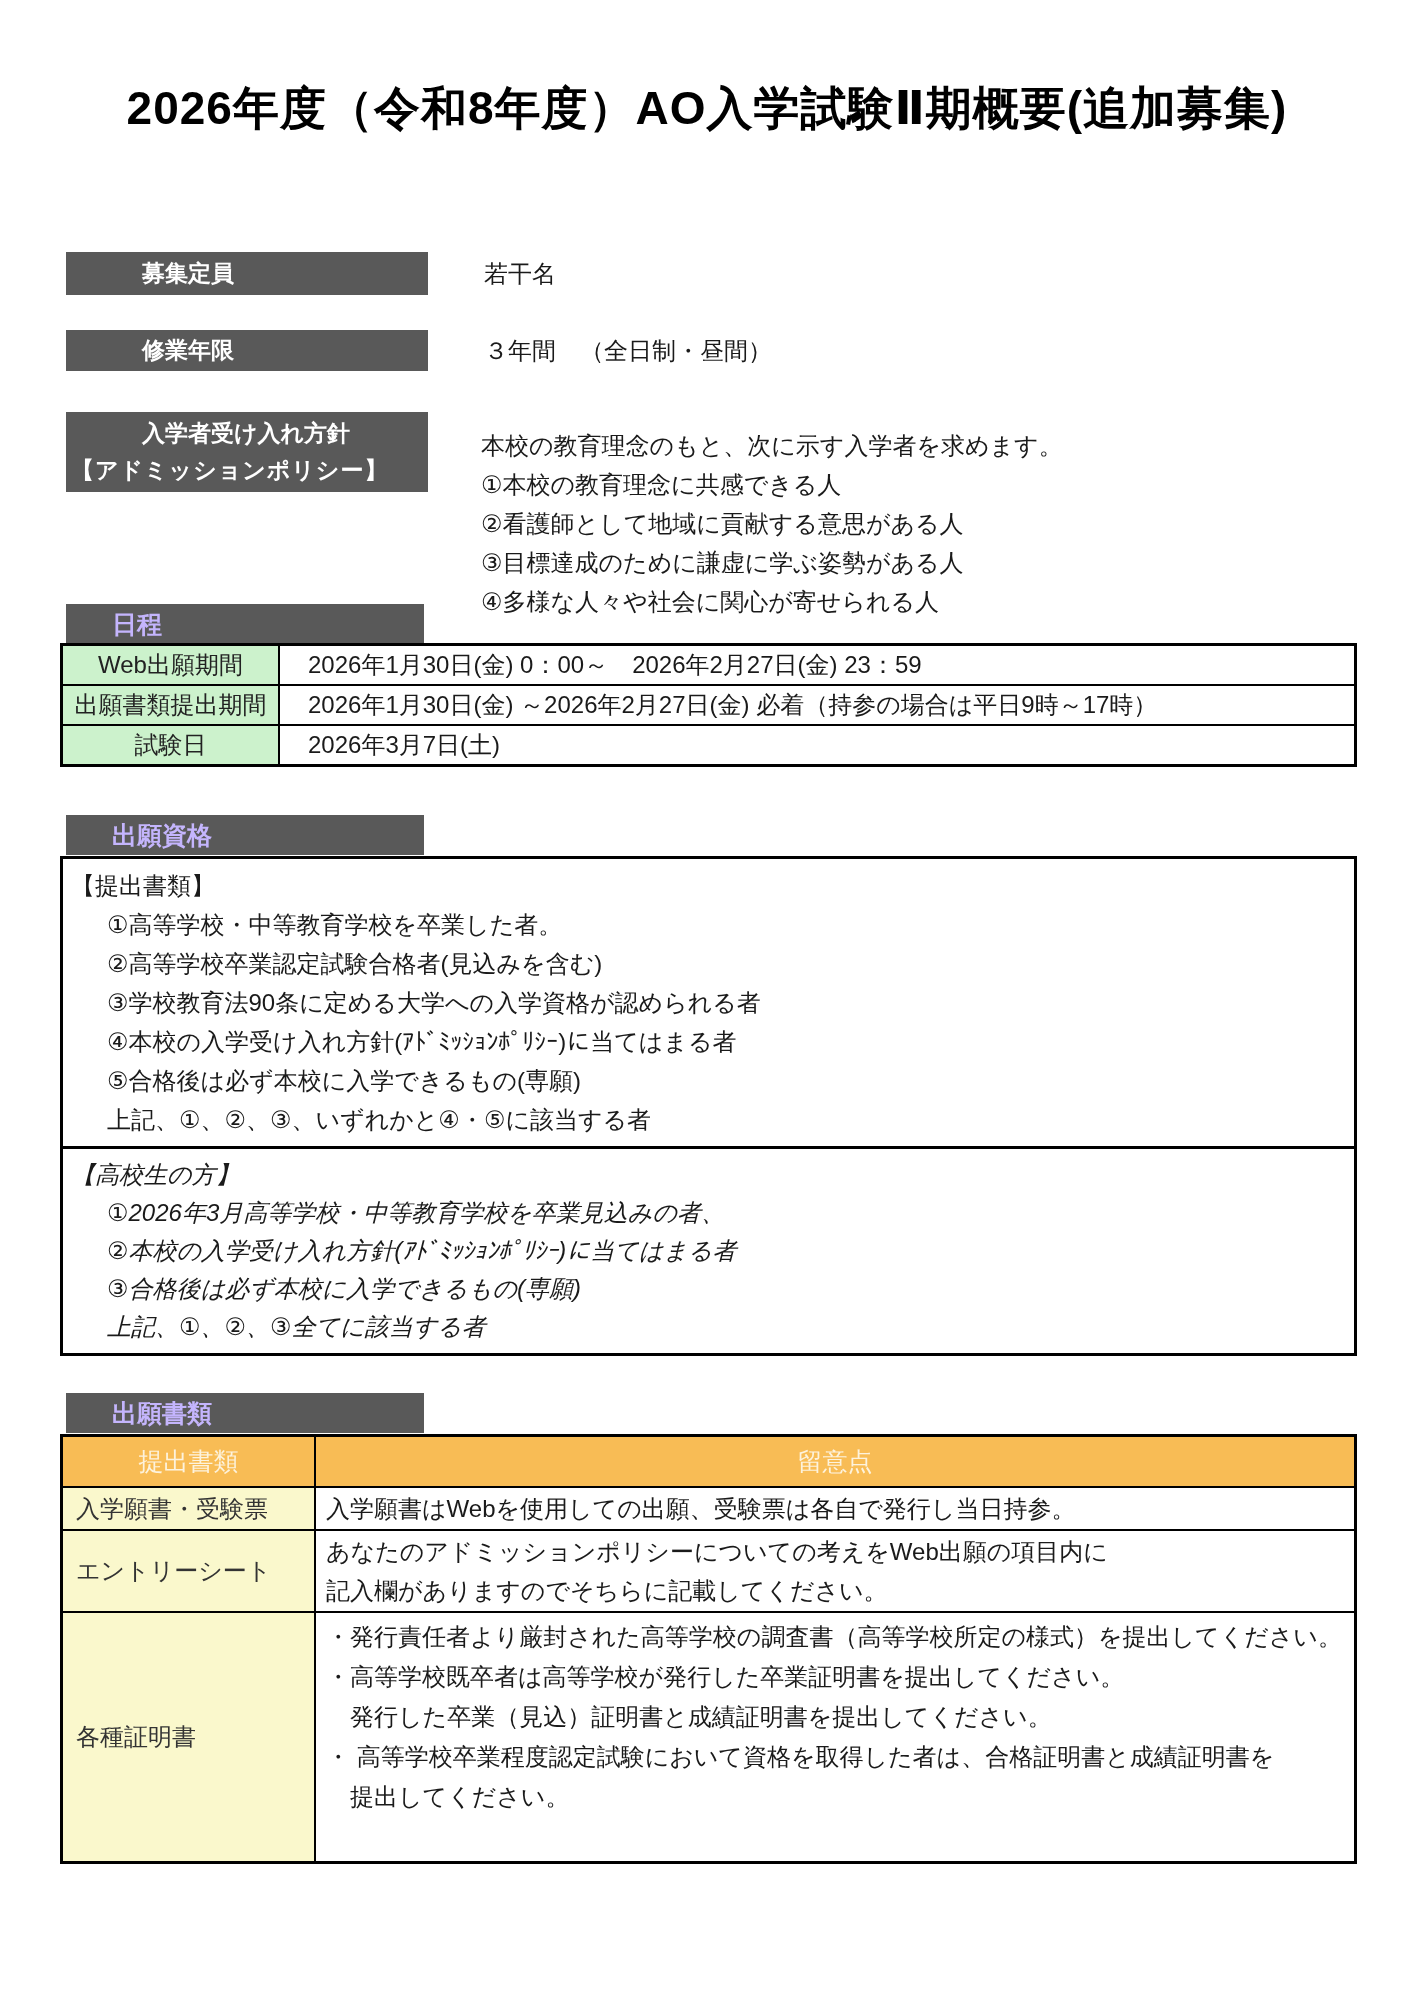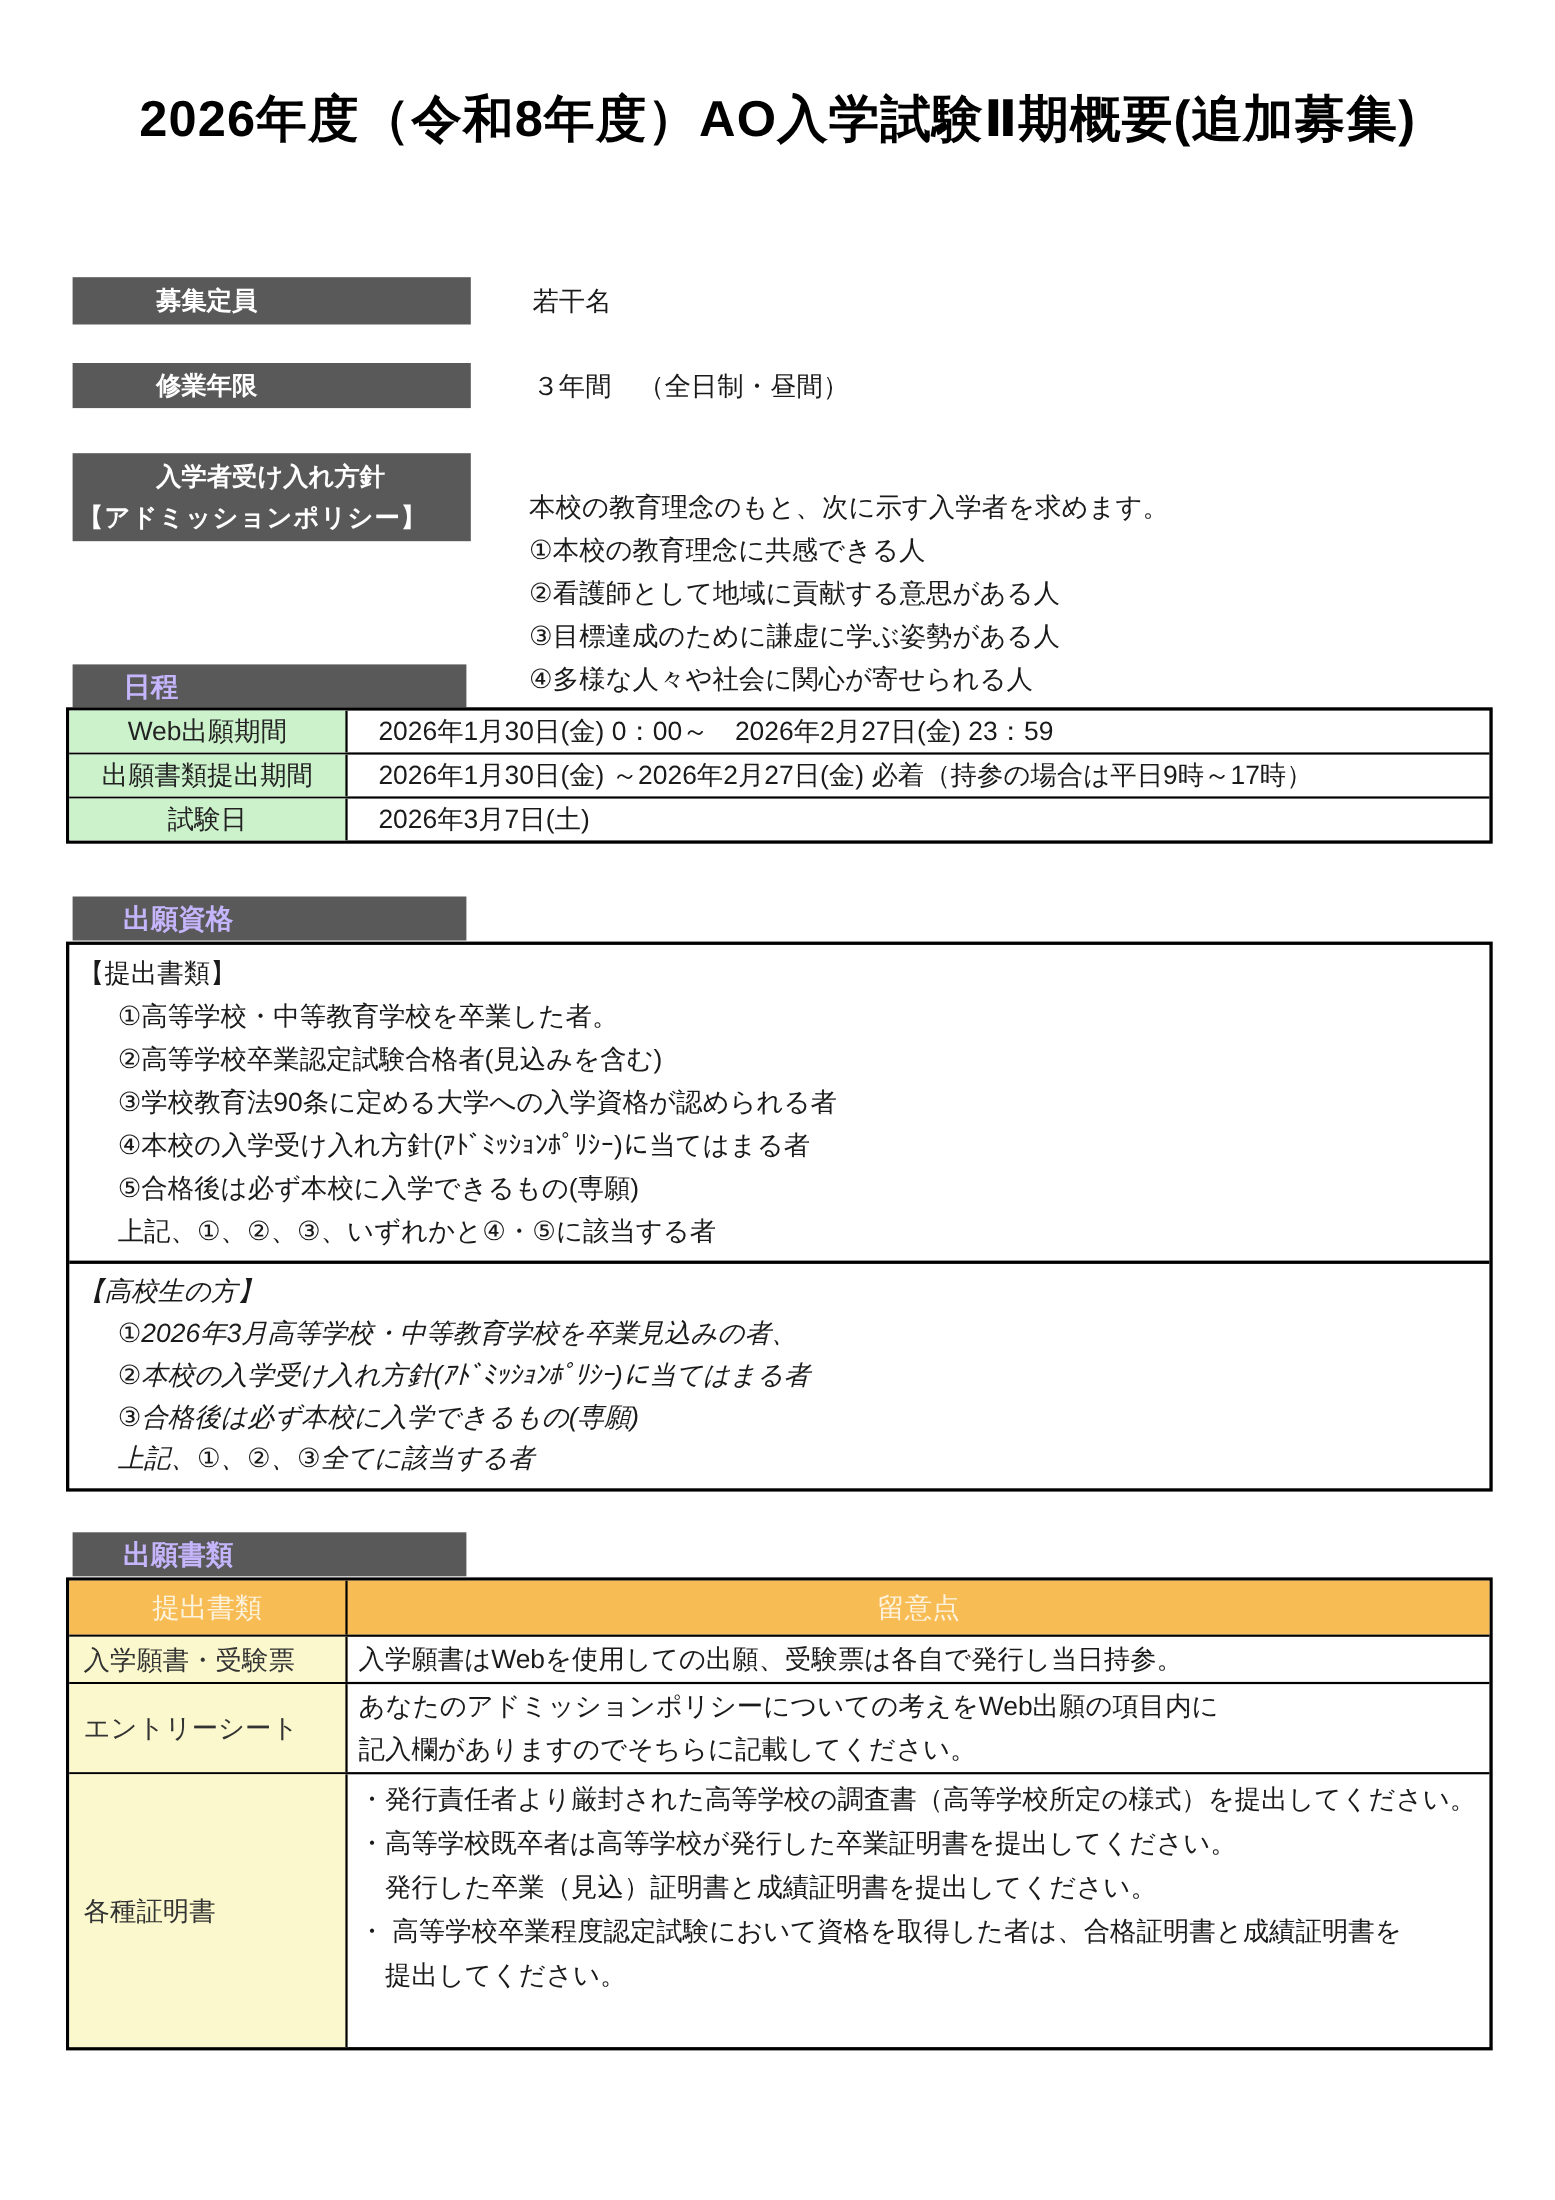--- a/index.html
+++ b/index.html
@@ -45,21 +45,21 @@
   .value-block div { line-height:39px; white-space:nowrap; }
   
   .tbl {
     position:absolute; left:60px; width:1297px;
     border:3px solid #000; box-sizing:border-box;
     background:#fff;
   }
   .trow { display:flex; height:38px; border-top:2px solid #000; }
   .trow:first-child { border-top:none; }
   .tlabel {
-    width:253px; background:#ccf2cc;
+    width:217px; background:#ccf2cc;
     display:flex; align-items:center; justify-content:center;
     font-size:24px; color:#222;
     border-right:2px solid #000; box-sizing:border-box;
     flex-shrink:0;
   }
   .tval { flex:1; display:flex; align-items:center; padding-left:28px; font-size:24px; white-space:nowrap; }
   
   .elig-box {
     position:absolute; left:60px; top:856px; width:1297px;
     border:3px solid #000; box-sizing:border-box;
@@ -115,21 +115,21 @@
 
   <div class="hdr-box" style="top:330px; height:41px;">
     <div class="hdr-line">修業年限</div>
   </div>
   <div class="value-line" style="top:330px; height:41px;">３年間　（全日制・昼間）</div>
 
   <div class="hdr-box" style="top:412px; height:80px;">
     <div class="hdr-line">入学者受け入れ方針</div>
     <div class="hdr-line bracket">【アドミッションポリシー】</div>
   </div>
-  <div class="value-block" style="top:442px;">
+  <div class="value-block" style="top:426px;">
     <div>本校の教育理念のもと、次に示す入学者を求めます。</div>
     <div>①本校の教育理念に共感できる人</div>
     <div>②看護師として地域に貢献する意思がある人</div>
     <div>③目標達成のために謙虚に学ぶ姿勢がある人</div>
     <div>④多様な人々や社会に関心が寄せられる人</div>
   </div>
 
   <div class="sec-hdr" style="top:604px;">日程</div>
   <div class="tbl" style="top:643px;">
     <div class="trow">

